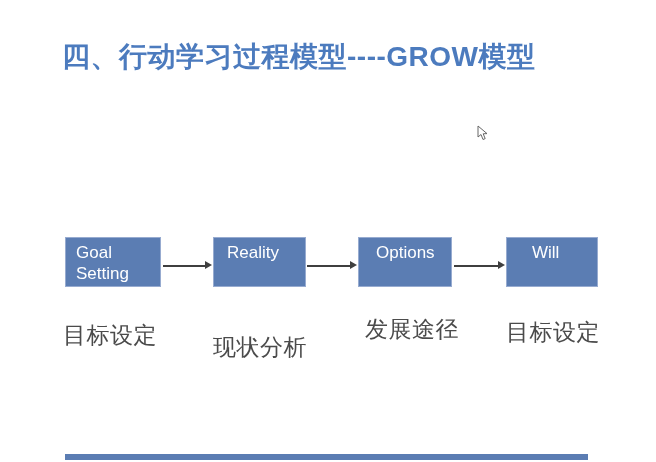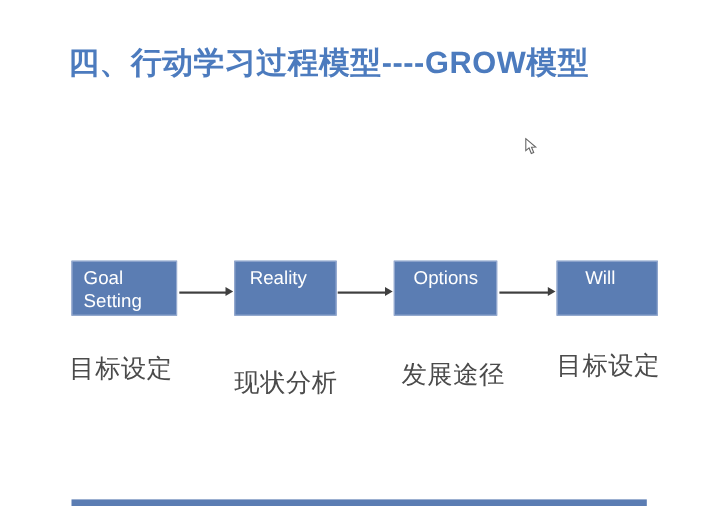--- a/index.html
+++ b/index.html
@@ -65,21 +65,21 @@
     border-top:4.5px solid transparent;
     border-bottom:4.5px solid transparent;
   }
   .caption{
     position:absolute;
     font-size:23px;color:var(--caption-text);
     letter-spacing:0.5px;white-space:nowrap;
   }
   .cap-1{left:63px;top:320px;}
   .cap-2{left:213px;top:332px;}
-  .cap-3{left:365px;top:314px;margin-top:11px;}
+  .cap-3{left:365px;top:314px;}
   .cap-4{left:506px;top:317px;}
   .cursor{position:absolute;left:477px;top:125px;width:12px;height:16px;}
   .accent-bar{
     position:absolute;left:65px;top:454px;width:523px;height:6px;
     background:var(--accent-bar);
   }
 </style>
 </head>
 <body>
 

